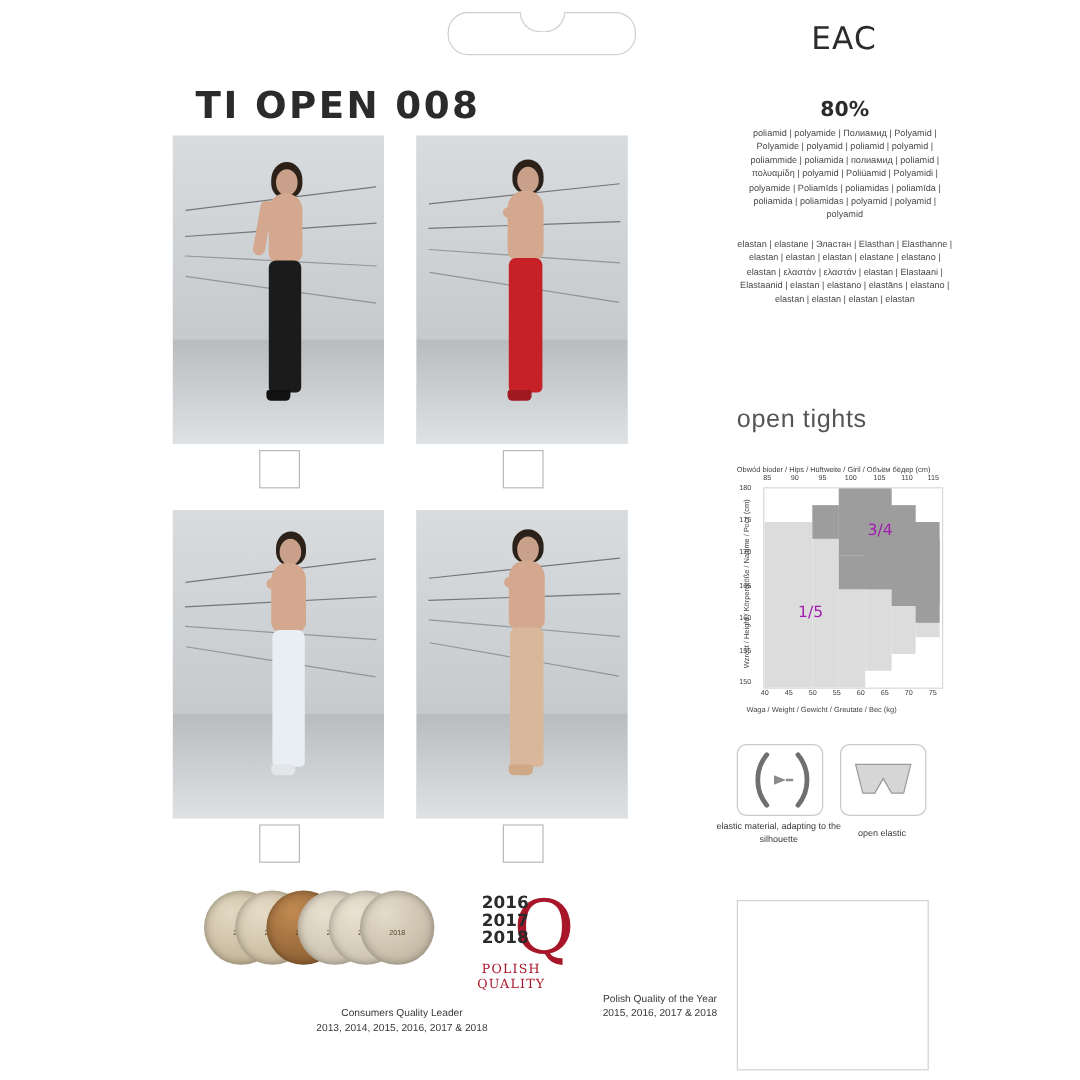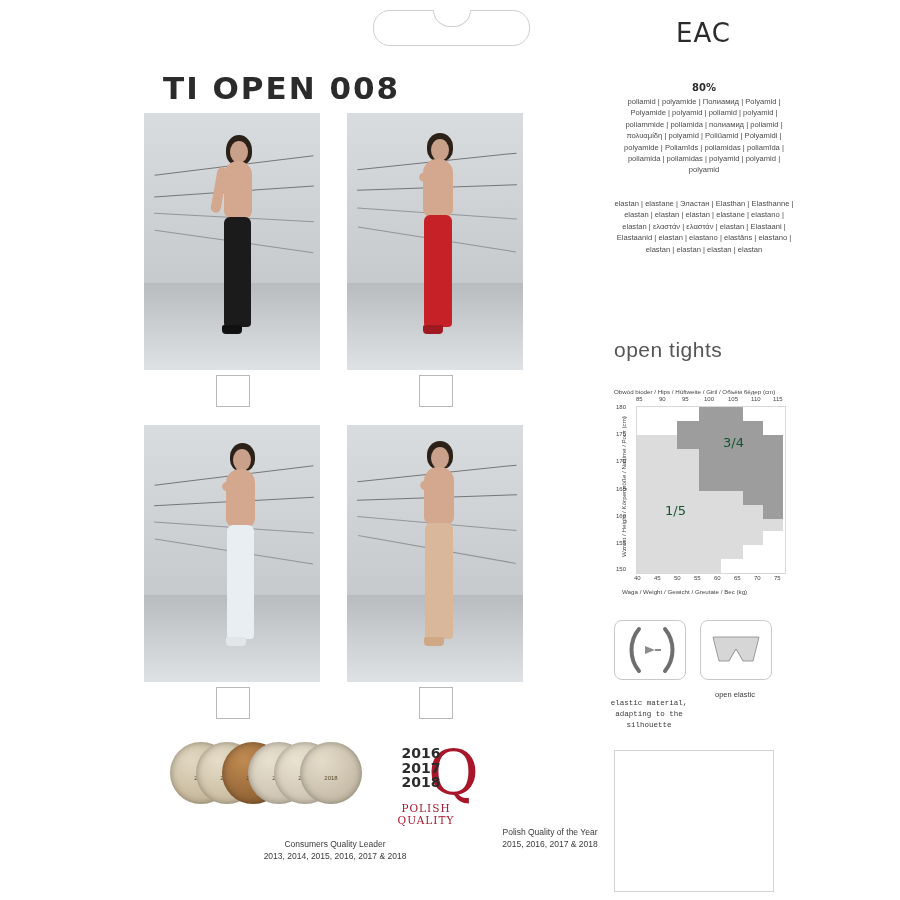--- a/index.html
+++ b/index.html
@@ -95,21 +95,21 @@
   .cap-left{left:40px;top:96px;width:250px;}
   .cap-right{left:285px;top:84px;width:190px;}
 
   
   .right{position:absolute;left:600px;top:0;width:300px;height:900px;}
   .eac{
     position:absolute;left:676px;top:18px;font-size:26px;letter-spacing:1px;
     color:#2b2b2b;font-family:"DejaVu Sans", sans-serif;
   }
   .comp{position:absolute;left:614px;width:180px;}
-  .comp .pct{font-size:10px;font-weight:bold;color:#2b2b2b;margin-bottom:3px;
+  .comp .pct{font-size:17px;font-weight:bold;color:#2b2b2b;margin-bottom:3px;
     font-family:"DejaVu Sans", sans-serif;}
   .comp .names{font-size:7.6px;line-height:1.5;text-align:center;color:#4a4a4a;}
   .c1{top:82px;}
   .c2{top:198px;}
   .comp .pct{text-align:center;}
 
   .opentights{
     position:absolute;left:614px;top:338px;font-size:21px;color:#555;
     font-family:"Liberation Sans", sans-serif;letter-spacing:.5px;
   }
@@ -125,31 +125,31 @@
   .grid{
     position:absolute;left:22px;top:18px;width:148px;height:166px;
     background:#ffffff;border:1px solid #d8d8d8;
   }
   .cell{position:absolute;}
   .c-light{background:#dcdcdc;}
   .c-dark{background:#9d9d9d;}
   .xt{position:absolute;top:8px;font-size:6px;color:#444;}
   .xb{position:absolute;top:187px;font-size:6px;color:#444;}
   .yt{position:absolute;left:2px;font-size:6px;color:#444;}
-  .zone-lbl{position:absolute;font-size:13px;color:#14532d;font-family:"DejaVu Sans", sans-serif;}
+  .zone-lbl{position:absolute;font-size:13px;color:#a21caf;font-family:"DejaVu Sans", sans-serif;}
 
   
   .feat{
     position:absolute;width:70px;height:58px;border:1px solid #c9c9c9;border-radius:8px;
     background:#fff;overflow:hidden;
   }
   .f1{left:614px;top:620px;}
   .f2{left:700px;top:620px;}
   .feat-cap{position:absolute;font-size:7.5px;text-align:center;color:#3a3a3a;line-height:1.45;}
-  .fc1{left:596px;top:698px;width:106px;font-family:Liberation Mono, monospace;}
+  .fc1{left:596px;top:684px;width:106px;}
   .fc2{left:700px;top:690px;width:70px;}
 
   .notebox{
     position:absolute;left:614px;top:750px;width:158px;height:140px;
     border:1px solid #d2d2d2;background:#fff;
   }
 </style>
 </head>
 <body>
 

